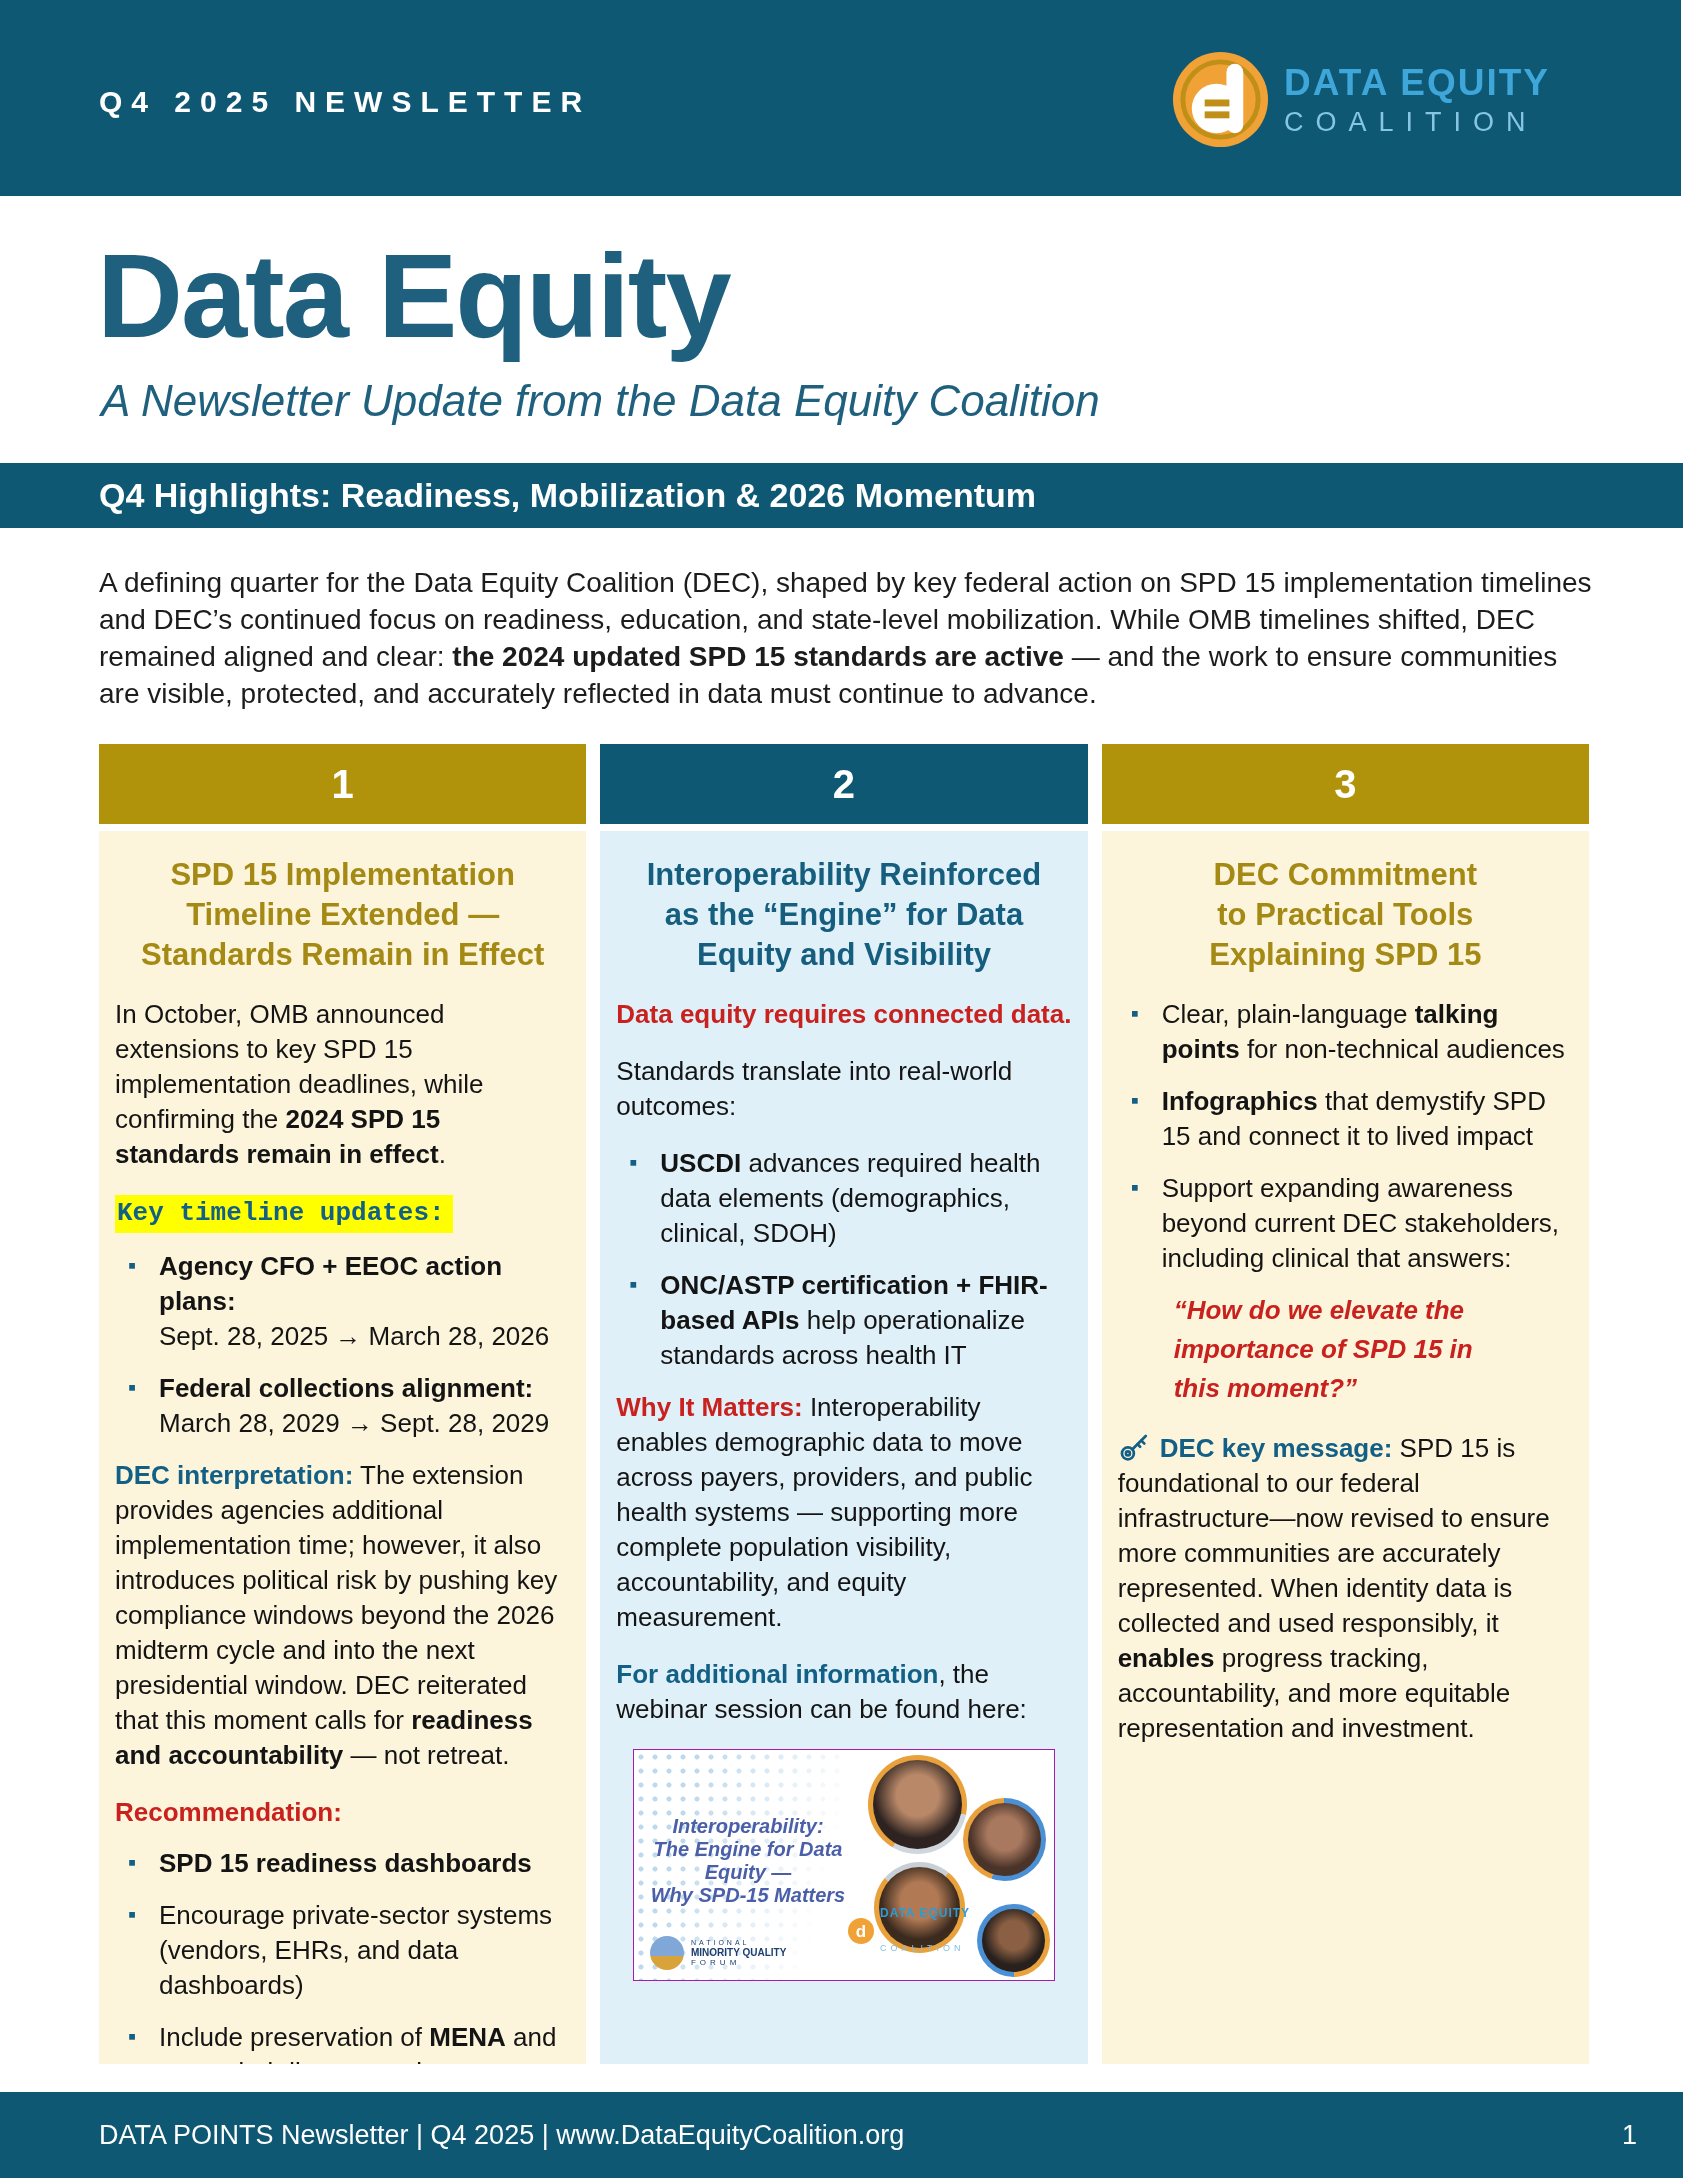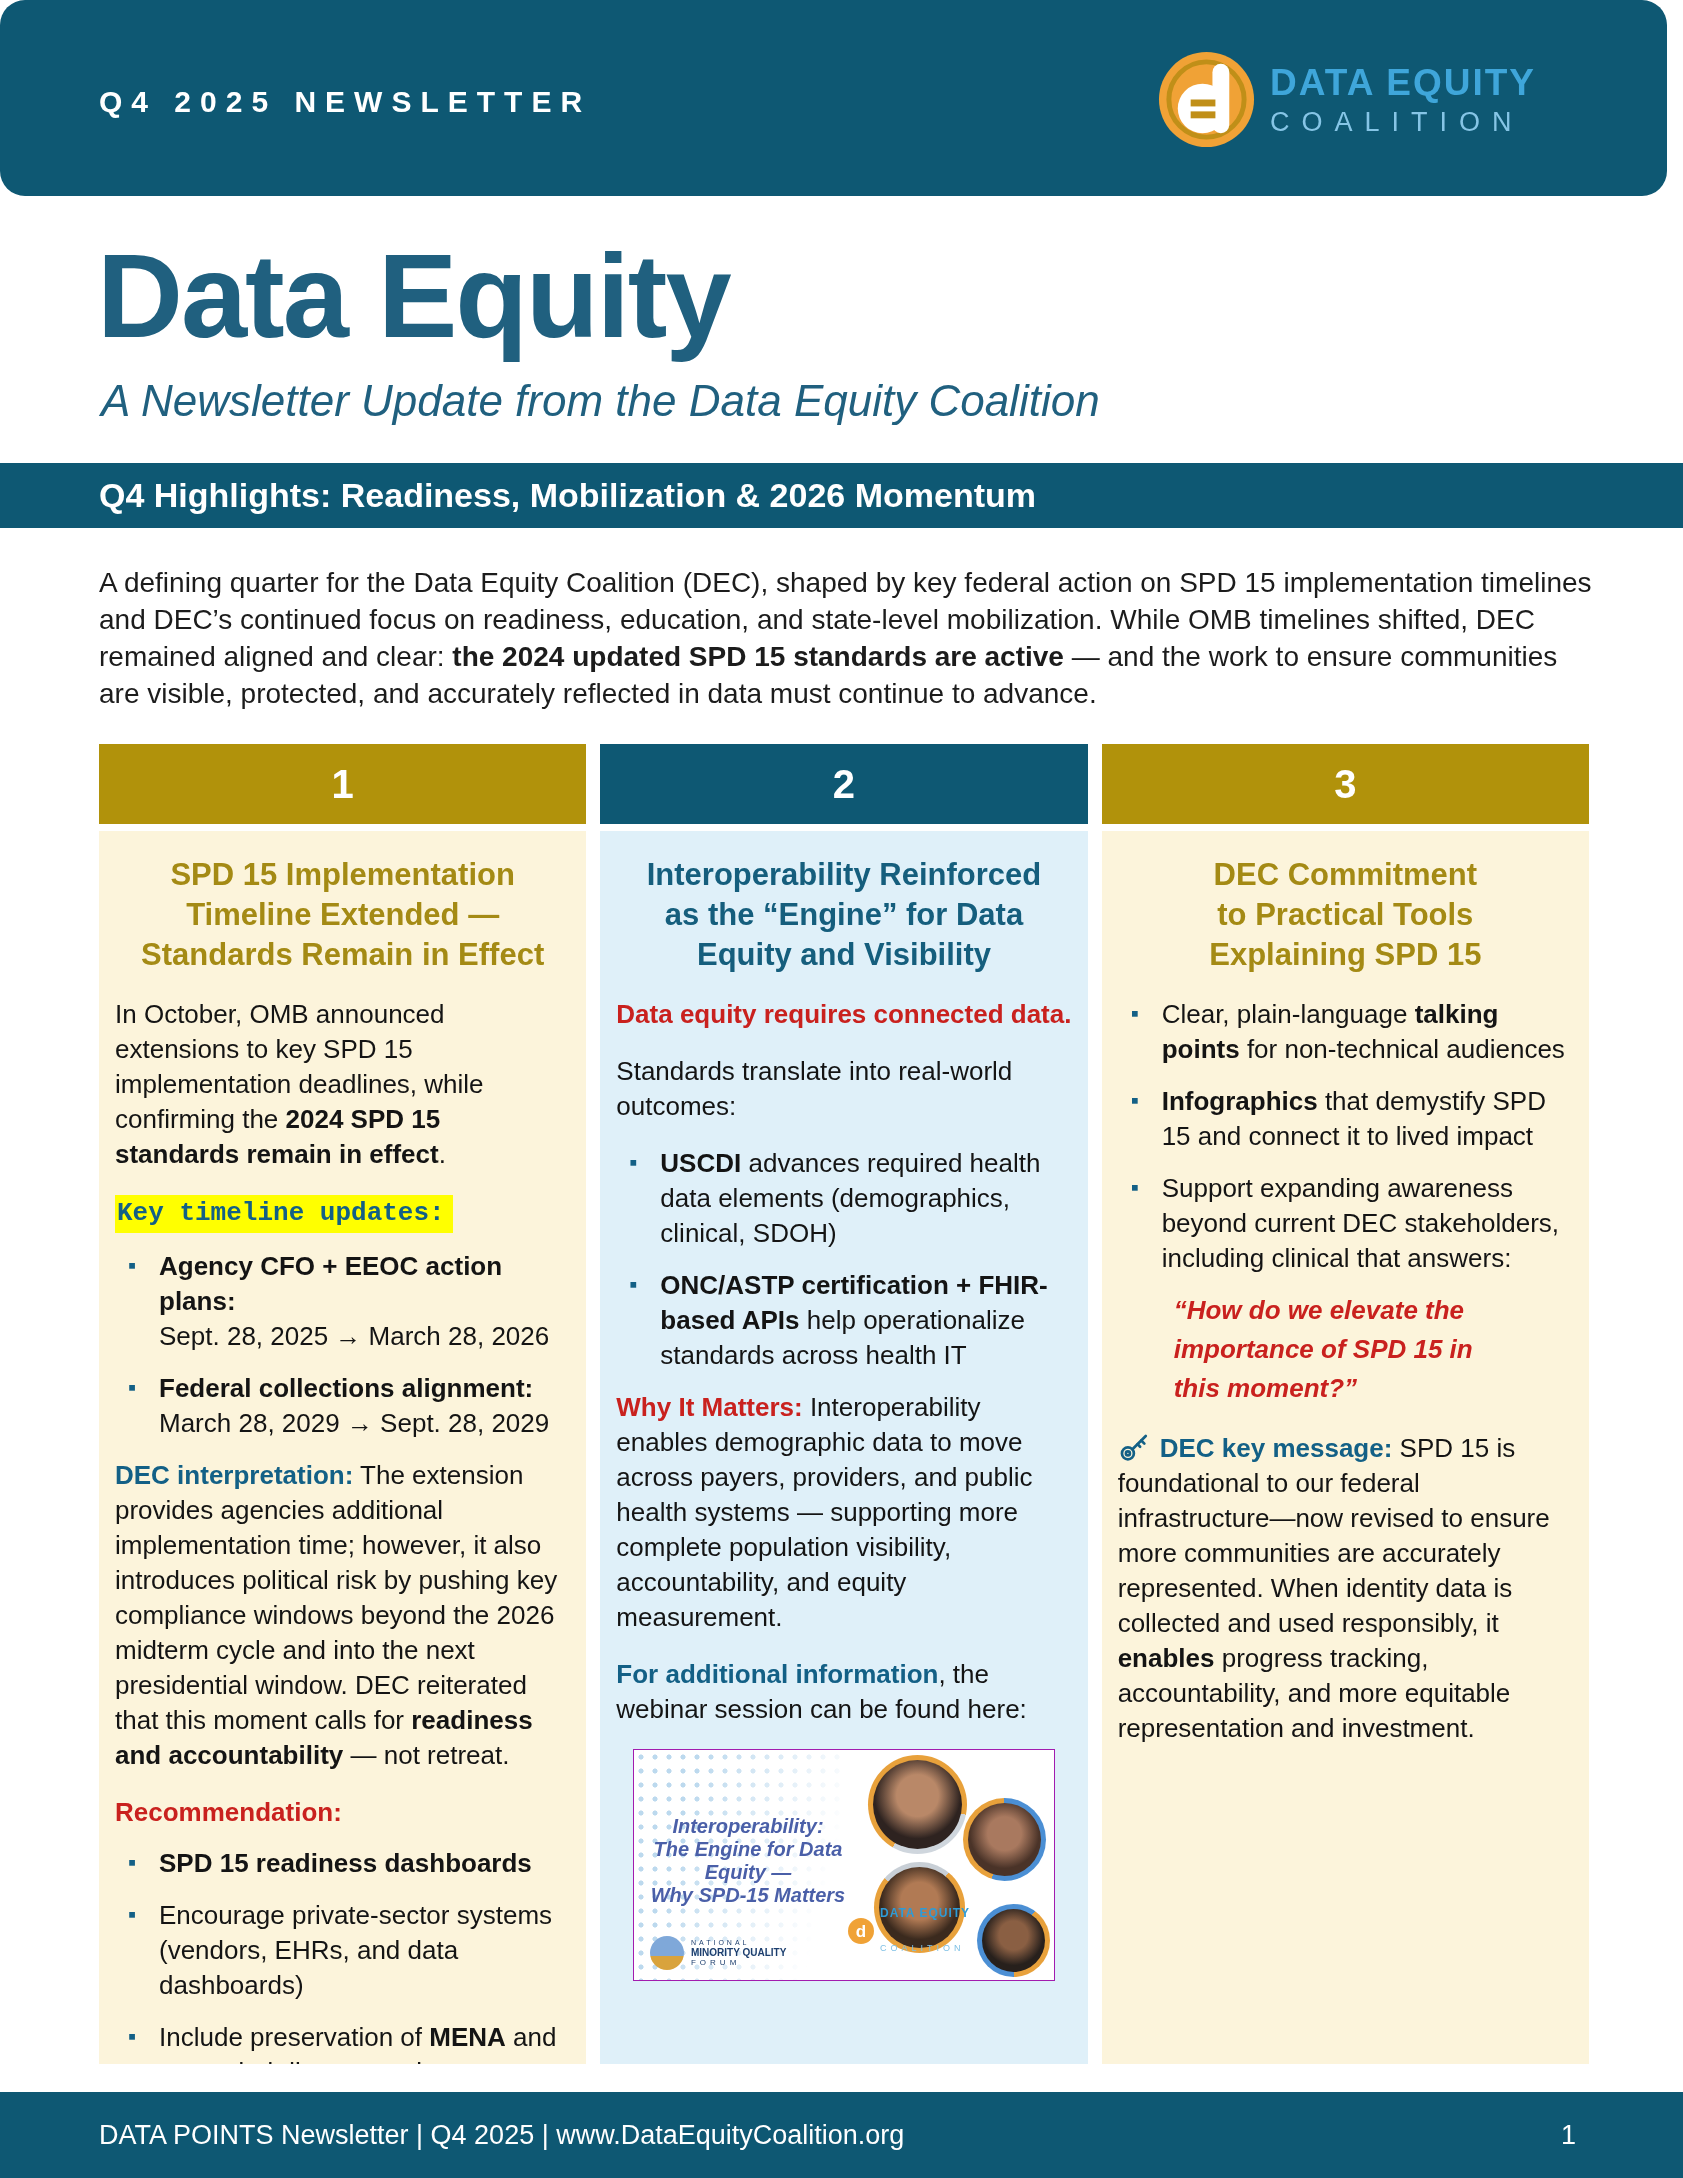--- a/index.html
+++ b/index.html
@@ -1,20 +1,20 @@
 <!DOCTYPE html>
 <html><head>
 <meta charset="utf-8">
 <style>
   html,body{margin:0;padding:0;background:#ffffff;}
   .page{position:relative;width:1683px;height:2178px;background:#ffffff;overflow:hidden;
         font-family:"Liberation Sans", sans-serif;color:#111;}
 
   
-  .topbar{position:absolute;top:0;left:0;right:16px;height:196px;background:#0E5873;border-radius:25px;}
+  .topbar{position:absolute;top:0;left:0;right:2px;height:196px;background:#0E5873;}
   .kicker{position:absolute;left:99px;top:85px;color:#ffffff;font-size:30px;font-weight:bold;letter-spacing:9px;}
   .brand{position:absolute;right:131px;top:50px;display:flex;align-items:center;gap:14px;}
   .brand-text .l1{font-size:37px;font-weight:bold;color:#3FA6DA;letter-spacing:2px;}
   .brand-text .l2{font-size:27px;color:#86C5E6;letter-spacing:12px;margin-top:3px;}
 
   
   .masthead-title{position:absolute;left:97px;top:236px;font-size:119px;font-weight:bold;color:#20607F;letter-spacing:-2px;line-height:1;}
   .masthead-sub{position:absolute;left:101px;top:376px;font-size:44px;font-style:italic;color:#20607F;}
   .banner{position:absolute;top:463px;left:0;right:0;height:65px;background:#0E5873;display:flex;align-items:center;padding-left:99px;box-sizing:border-box;}
   .banner span{color:#ffffff;font-size:34px;font-weight:bold;}
@@ -76,21 +76,21 @@
   .nmqf-text .n2{font-size:10px;font-weight:bold;}
   .nmqf-text .n3{font-size:8px;letter-spacing:4px;}
   .decmini{position:absolute;left:214px;bottom:14px;display:flex;align-items:center;gap:6px;}
   .decmini-mark{width:26px;height:26px;border-radius:50%;background:#F0A236;color:#fff;font-weight:bold;font-size:17px;
                 display:flex;align-items:center;justify-content:center;}
   .decmini-text .d1{font-size:12px;font-weight:bold;color:#2E9BD6;letter-spacing:1px;}
   .decmini-text .d2{font-size:9px;color:#7fc0e5;letter-spacing:4px;}
 
   
   .footer{position:absolute;left:0;right:0;bottom:0;height:86px;background:#0E5873;display:flex;align-items:center;
-          justify-content:space-between;padding:0 107px 0 99px;box-sizing:border-box;color:#ffffff;font-size:27px;}
+          justify-content:space-between;padding:0 46px 0 99px;box-sizing:border-box;color:#ffffff;font-size:27px;}
 </style>
 </head>
 <body>
 
 <div class="page">
 
   <header class="topbar">
     <div class="kicker">Q4 2025 NEWSLETTER</div>
     <div class="brand">
       <svg width="99" height="99" viewBox="0 0 100 100">

